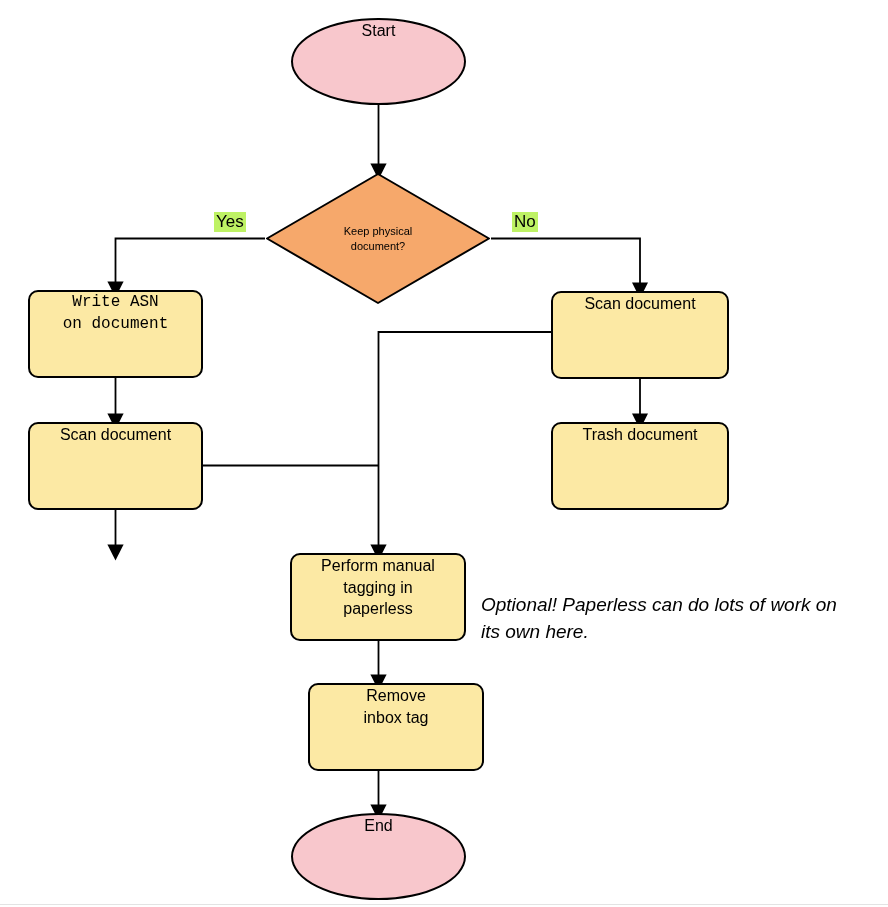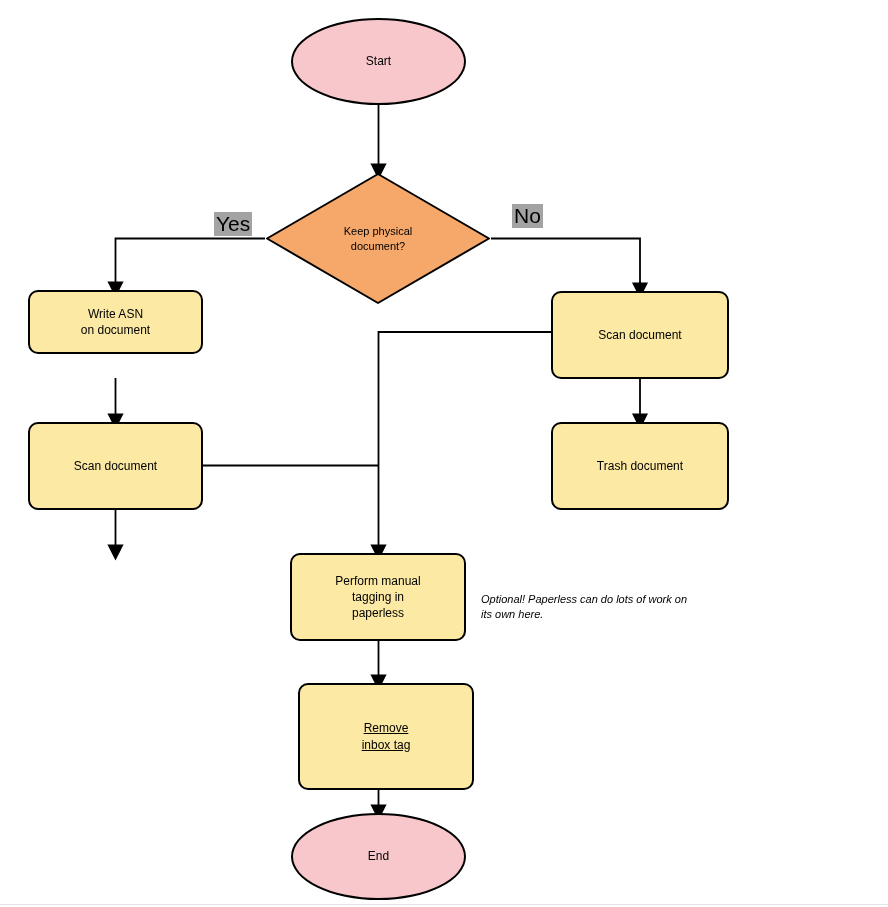--- a/index.html
+++ b/index.html
@@ -13,24 +13,23 @@
     background: #ffffff;
     overflow: hidden;
   }
 
   .edges { position: absolute; left: 0; top: 0; width: 888px; height: 907px; }
   .edge { fill: none; stroke: #000; stroke-width: 1.8px; }
 
   .node {
     position: absolute;
     display: flex;
-    align-items: center;
     justify-content: center;
     text-align: center;
-    font-size: 12px;
+    font-size: 16px;
     line-height: 1.35;
     white-space: pre-line;
     border: 2px solid #000;
     background: var(--color-process, #fce9a4);
   }
   .node.process { border-radius: 10px; }
   .node.terminal {
     border-radius: 50%;
     background: var(--color-terminal, #f8c7cc);
   }
@@ -50,29 +49,29 @@
     align-items: center;
     justify-content: center;
     text-align: center;
     font-size: 11px;
     line-height: 1.35;
     white-space: pre-line;
   }
 
   .edge-label {
     position: absolute;
-    font-size: 21px;
-    background: #a3a3a3;
+    font-size: 17px;
+    background: #bef264;
     padding: 0 2px;
   }
 
   .note {
     position: absolute;
     font-style: italic;
-    font-size: 11px;
+    font-size: 19px;
     line-height: 1.4;
     white-space: pre-line;
   }
 
   .bottom-divider {
     position: absolute;
     left: 0;
     top: 904px;
     width: 888px;
     height: 1px;
@@ -108,23 +107,23 @@
 
   <div class="node-diamond" style="left:265px; top:172px; width:226px; height:133px;">
     <svg class="diamond-svg" viewBox="0 0 226 133">
       <polygon class="diamond-poly" points="113,2 224,66.5 113,131 2,66.5"></polygon>
     </svg>
     <div class="diamond-label">Keep physical
 document?</div>
   </div>
 
   <div class="edge-label" style="left:214px; top:212px;">Yes</div>
-  <div class="edge-label" style="left:512px; top:204px;">No</div>
+  <div class="edge-label" style="left:512px; top:212px;">No</div>
 
-  <div class="node process" style="left:28px; top:290px; width:175px; height:64px;">
+  <div class="node process" style="left:28px; top:290px; width:175px; height:88px;font-family:Liberation Mono, monospace;">
     <span>Write ASN
 on document</span>
   </div>
 
   <div class="node process" style="left:28px; top:422px; width:175px; height:88px;">
     <span>Scan document</span>
   </div>
 
 
   <div class="node process" style="left:551px; top:291px; width:178px; height:88px;">
@@ -137,21 +136,21 @@
 
   <div class="node process" style="left:290px; top:553px; width:176px; height:88px;">
     <span>Perform manual
 tagging in
 paperless</span>
   </div>
 
   <div class="note" style="left:481px; top:592px;">Optional! Paperless can do lots of work on
 its own here.</div>
 
-  <div class="node process" style="left:298px; top:683px; width:176px; height:107px;text-decoration:underline;">
+  <div class="node process" style="left:308px; top:683px; width:176px; height:88px;">
     <span>Remove
 inbox tag</span>
   </div>
 
   <div class="node terminal" style="left:291px; top:813px; width:175px; height:87px;">
     <span>End</span>
   </div>
 
   <div class="bottom-divider"></div>
 

